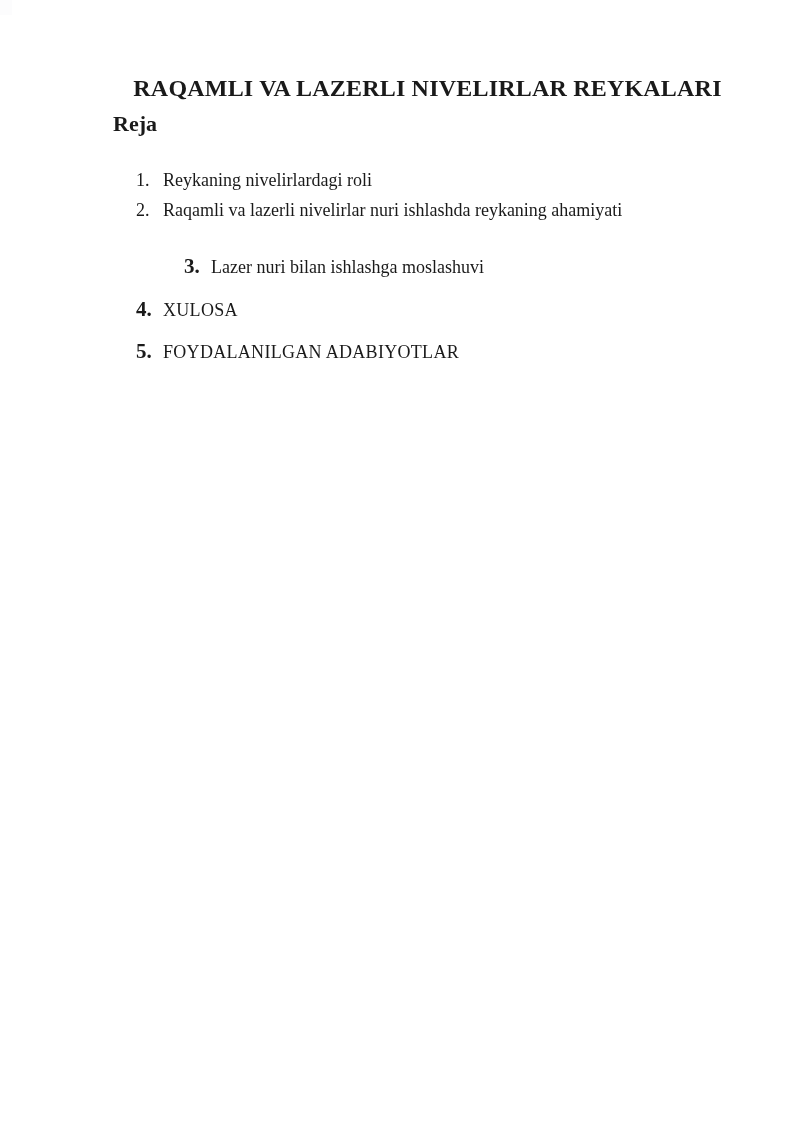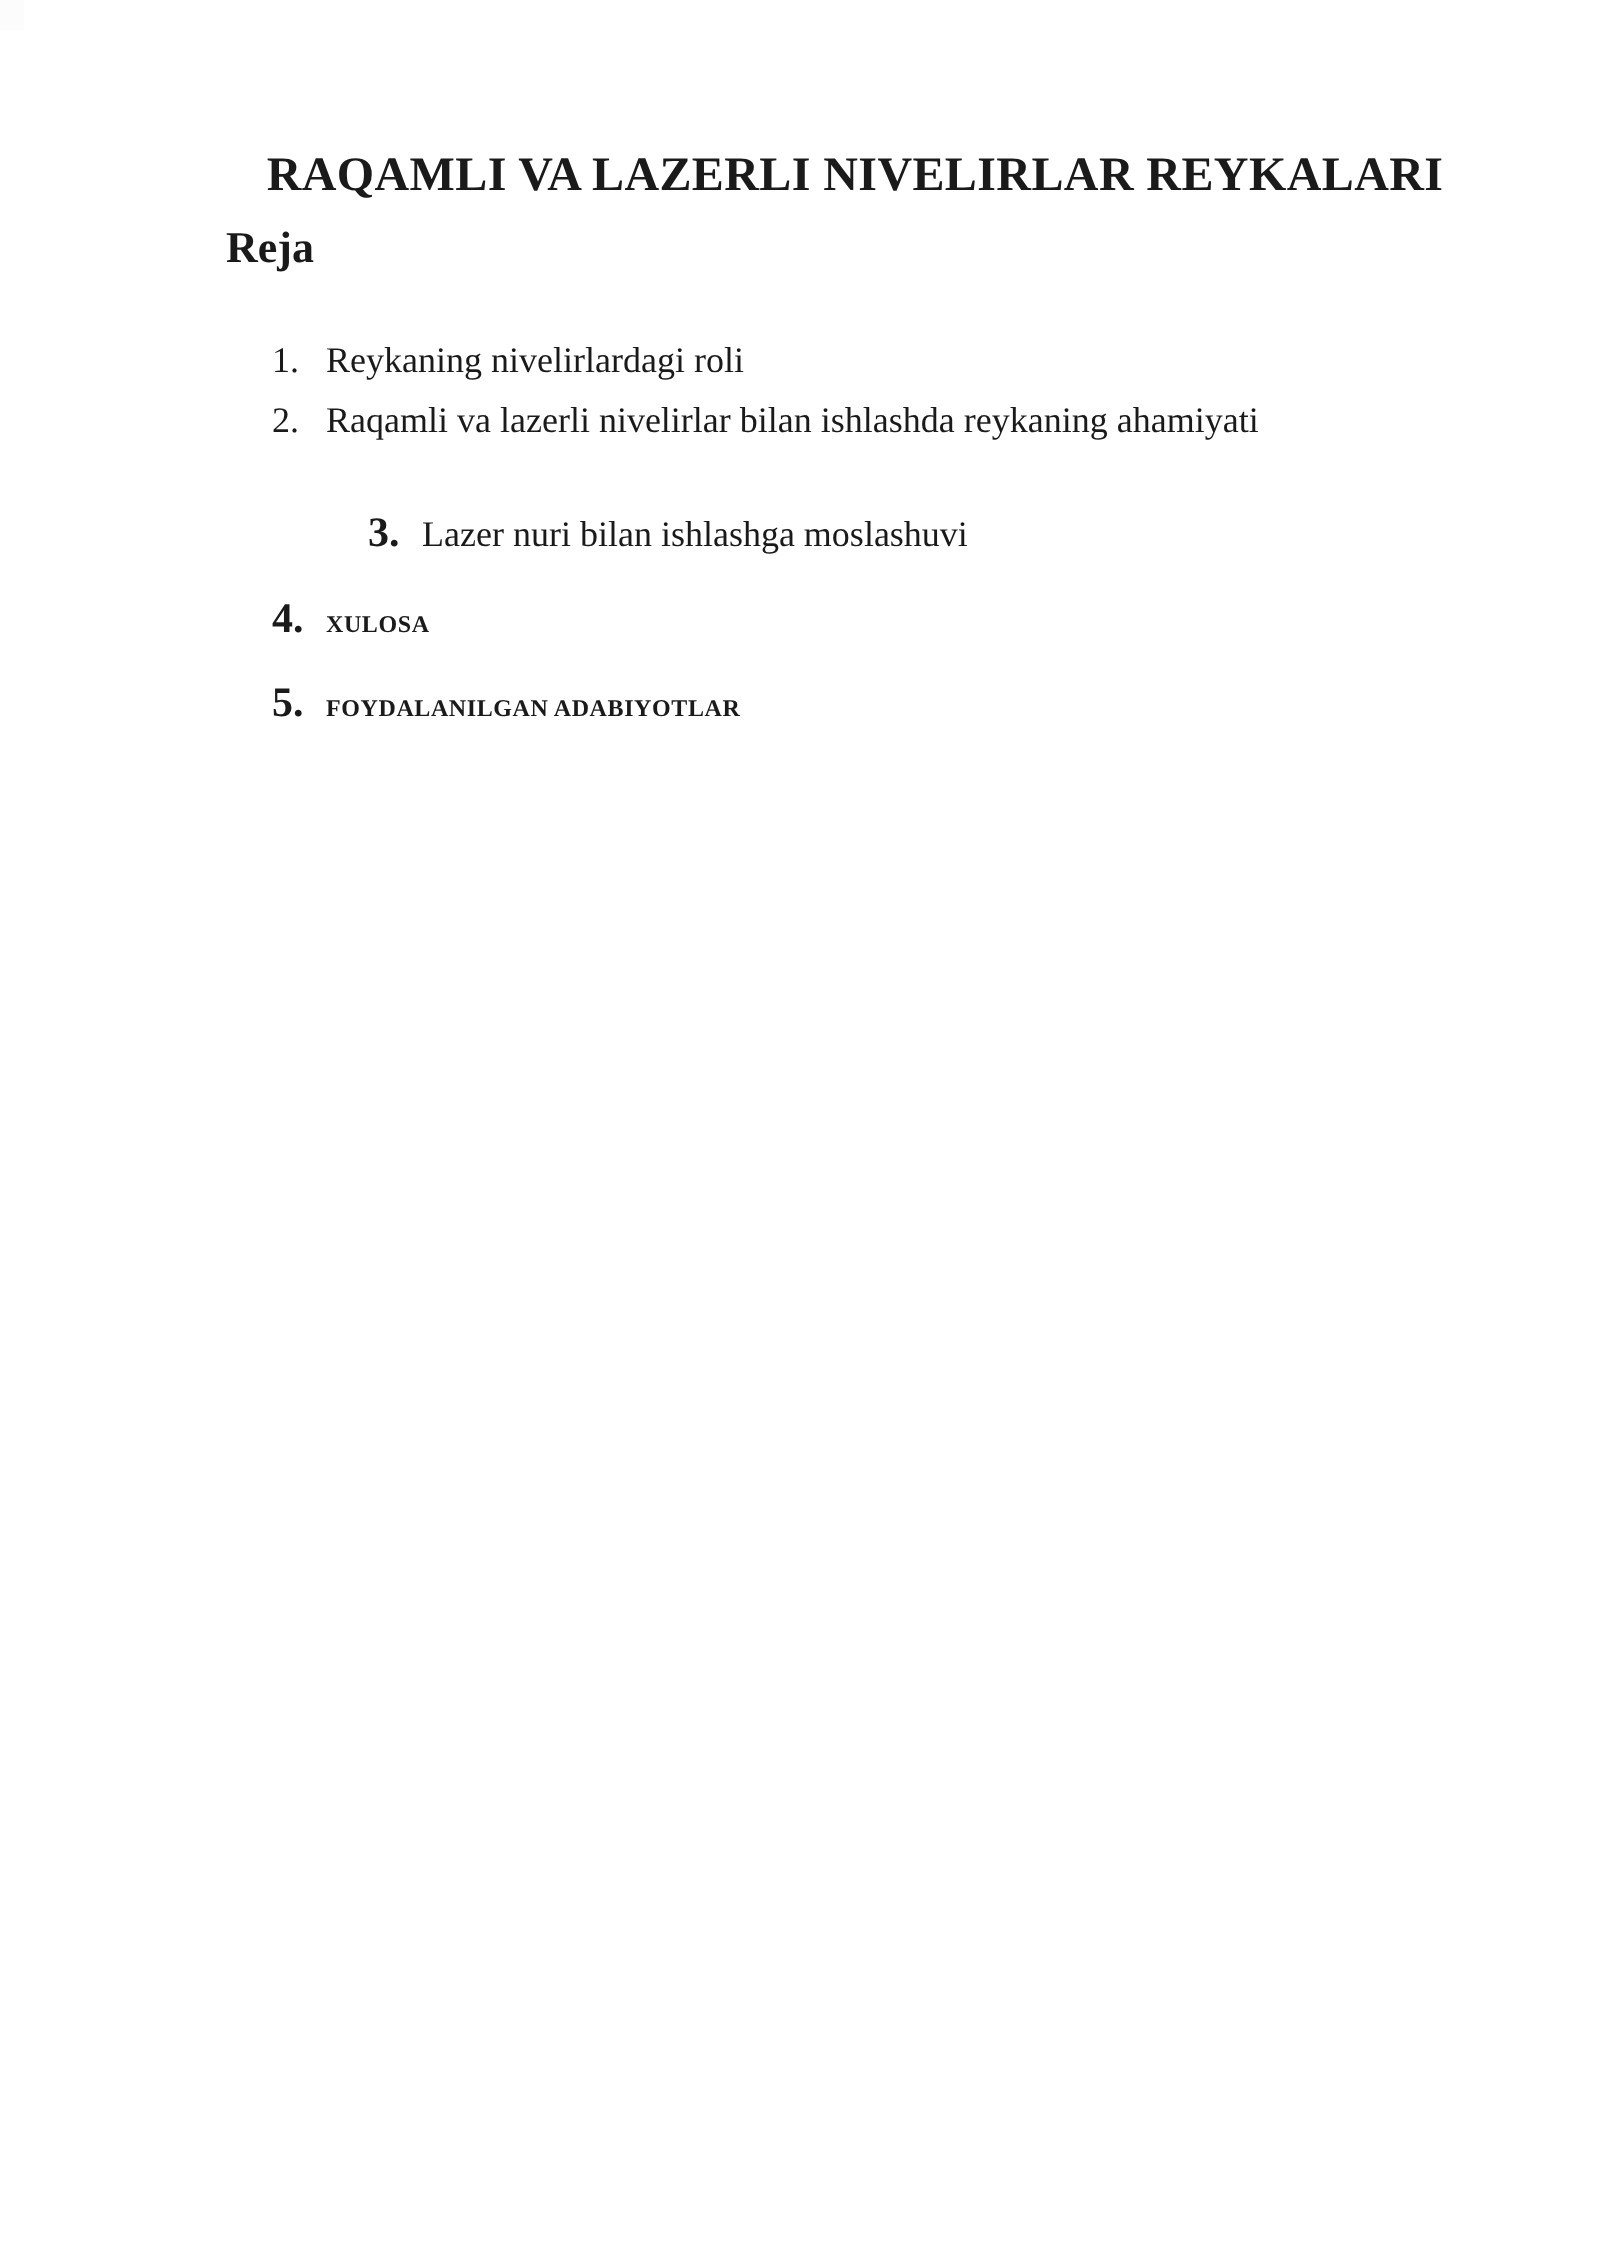--- a/index.html
+++ b/index.html
@@ -70,22 +70,22 @@
   }
   .num-big {
     font-size: 21px;
     font-weight: bold;
   }
   .txt-plain {
     font-size: 18px;
     font-weight: normal;
   }
   .txt-bold {
-    font-size: 12px;
-    font-weight: bold;
+    font-size: 18px;
+    font-weight: normal;
     letter-spacing: 0.3px;
   }
 </style>
 </head>
 <body>
 
 <div class="page">
 
   <div class="corner-artifact"></div>
 
@@ -93,21 +93,21 @@
 
   <h2 class="doc-subtitle">Reja</h2>
 
   <ol class="reja-list">
 
     <li class="item item-1">
       <span class="num num-small">1.</span><span class="txt-plain">Reykaning nivelirlardagi roli</span>
     </li>
 
     <li class="item item-2">
-      <span class="num num-small">2.</span><span class="txt-plain">Raqamli va lazerli nivelirlar bilan ishlashda reykaning ahamiyati</span>
+      <span class="num num-small">2.</span><span class="txt-plain">Raqamli va lazerli nivelirlar nuri ishlashda reykaning ahamiyati</span>
     </li>
 
     <li class="item item-3">
       <span class="num num-big">3.</span><span class="txt-plain">Lazer nuri bilan ishlashga moslashuvi</span>
     </li>
 
     <li class="item item-4">
       <span class="num num-big">4.</span><span class="txt-bold">XULOSA</span>
     </li>
 

